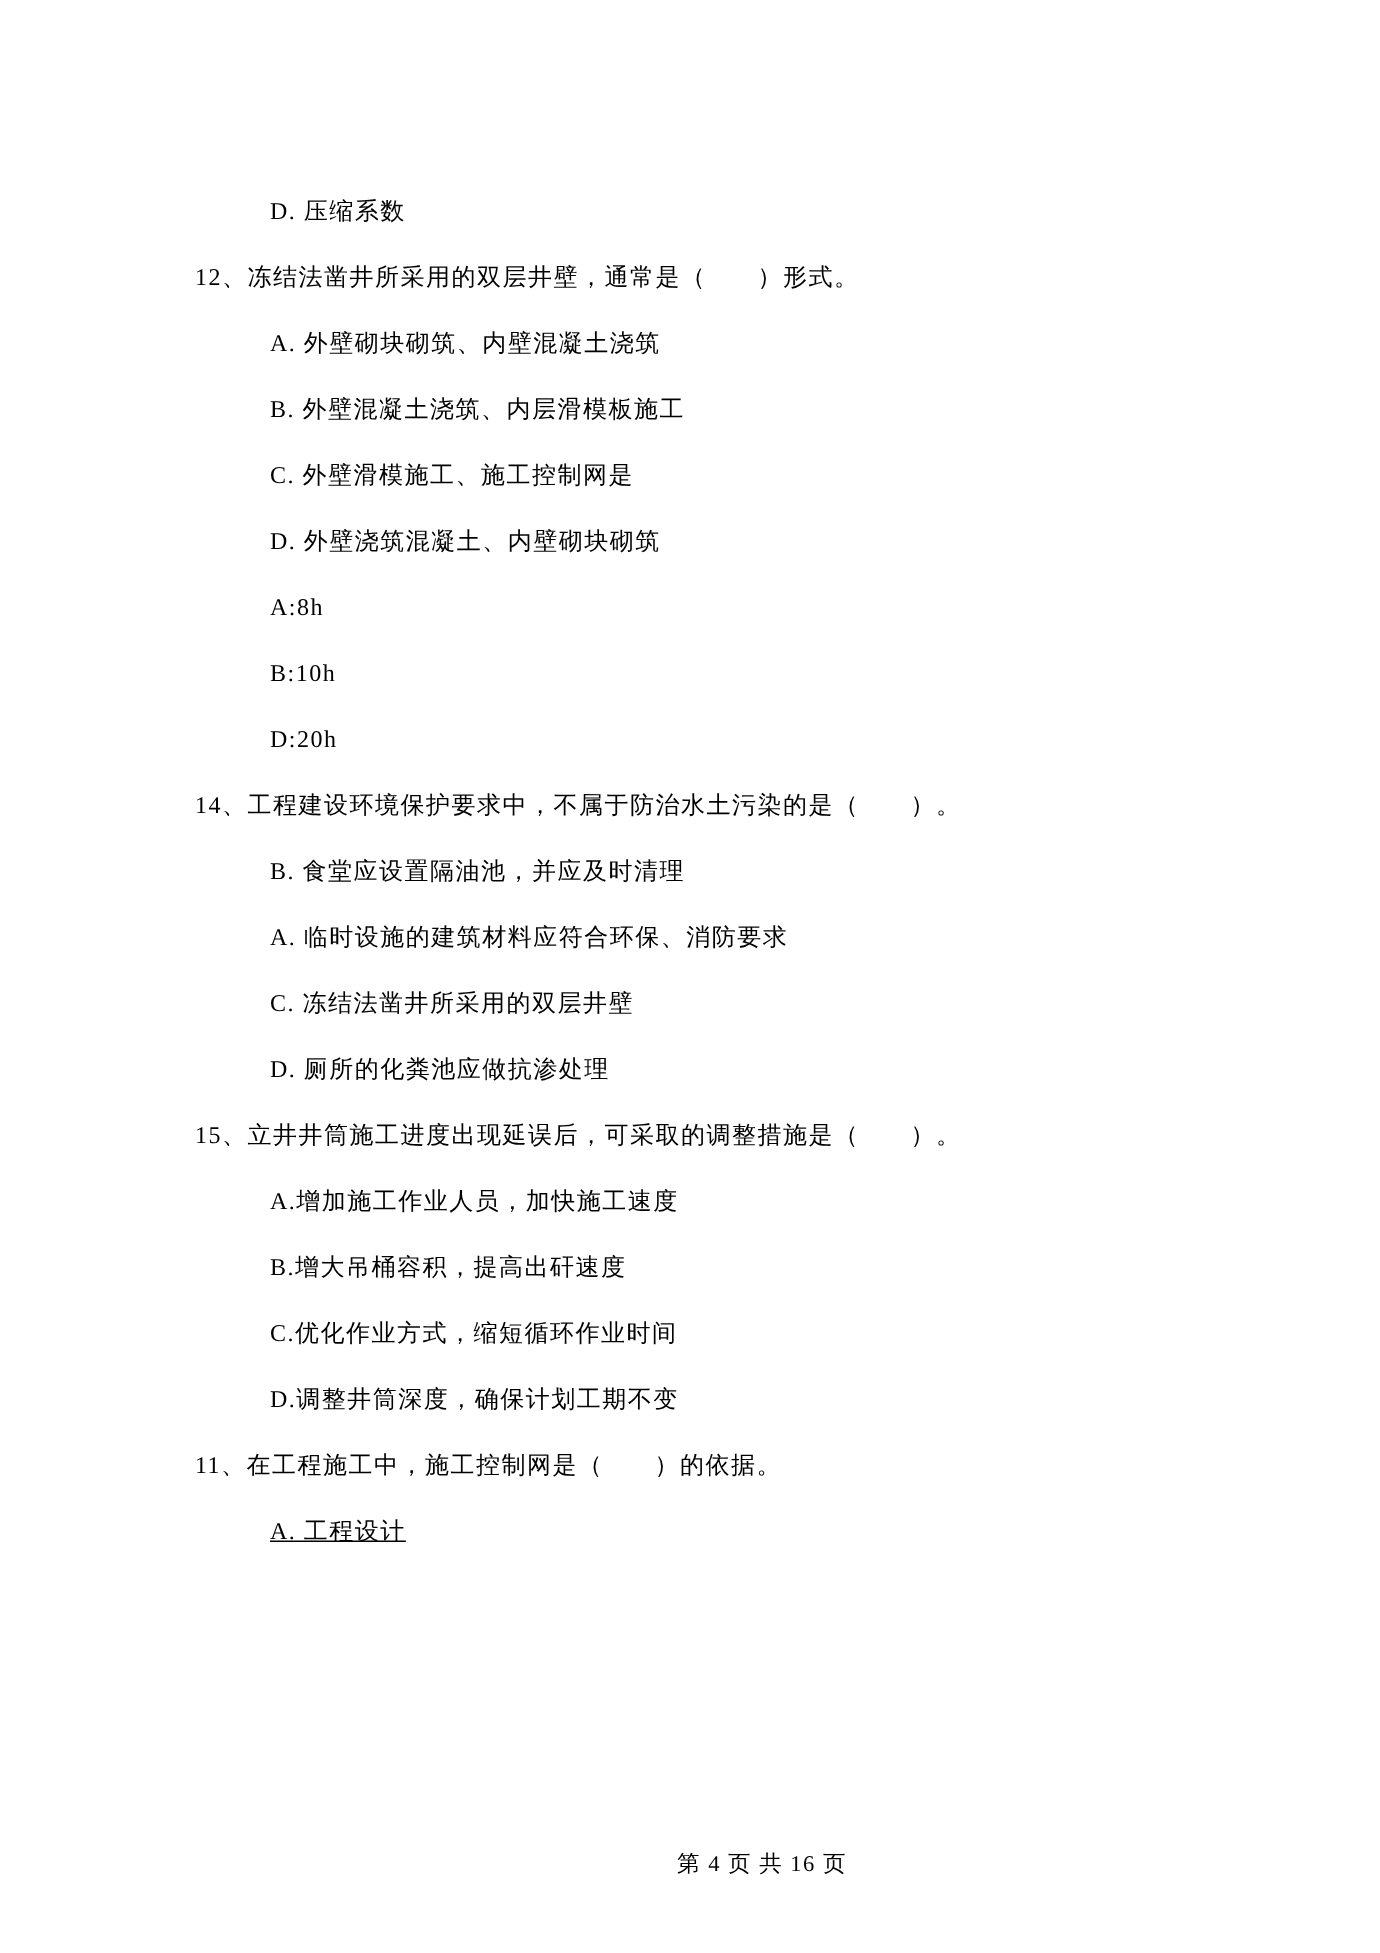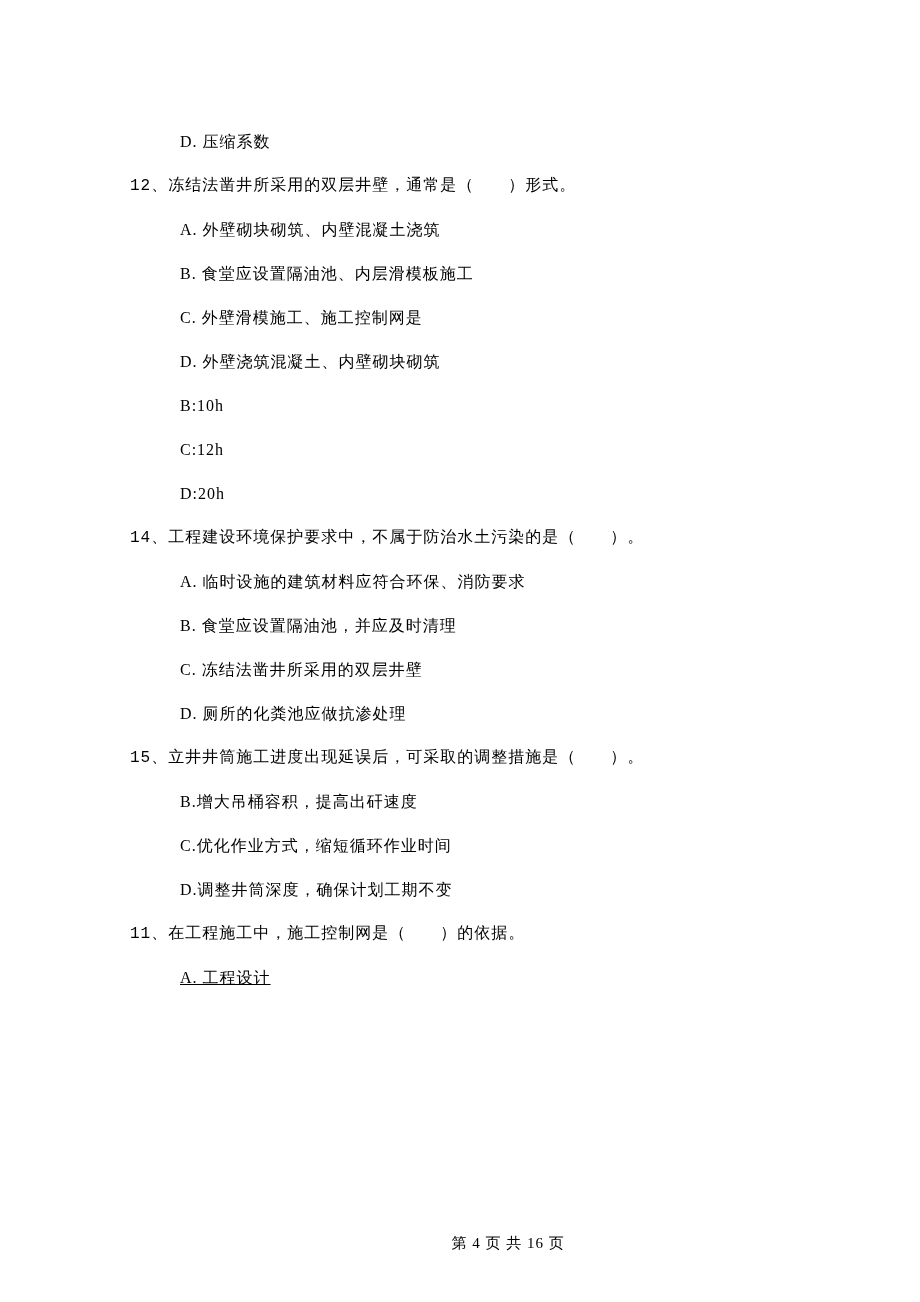--- a/index.html
+++ b/index.html
@@ -26,21 +26,20 @@
   .option-tight {
     padding-left: 50px;
     margin: 16px 0;
     letter-spacing: 1px;
     text-decoration: underline;
   }
   .question {
     margin: 20px 0;
     letter-spacing: 1px;
     text-align: justify;
-    font-family: Liberation Mono, monospace;
   }
   .footer {
     position: absolute;
     bottom: 48px;
     left: 0;
     width: 100%;
     text-align: center;
     font-size: 15px;
     letter-spacing: 1px;
     margin-left: 48px;
@@ -48,35 +47,36 @@
 </style>
 </head>
 <body>
 
 <div class="page">
 
   <div class="option">D. 压缩系数</div>
 
   <div class="question">12、冻结法凿井所采用的双层井壁，通常是（　　）形式。</div>
   <div class="option">A. 外壁砌块砌筑、内壁混凝土浇筑</div>
-  <div class="option">B. 食堂应设置隔油池、内层滑模板施工</div>
+  <div class="option">B. 外壁混凝土浇筑、内层滑模板施工</div>
   <div class="option">C. 外壁滑模施工、施工控制网是</div>
   <div class="option">D. 外壁浇筑混凝土、内壁砌块砌筑</div>
 
+  <div class="option">A:8h</div>
   <div class="option">B:10h</div>
-  <div class="option">C:12h</div>
   <div class="option">D:20h</div>
 
   <div class="question">14、工程建设环境保护要求中，不属于防治水土污染的是（　　）。</div>
+  <div class="option">B. 食堂应设置隔油池，并应及时清理</div>
   <div class="option">A. 临时设施的建筑材料应符合环保、消防要求</div>
-  <div class="option">B. 食堂应设置隔油池，并应及时清理</div>
   <div class="option">C. 冻结法凿井所采用的双层井壁</div>
   <div class="option">D. 厕所的化粪池应做抗渗处理</div>
 
   <div class="question">15、立井井筒施工进度出现延误后，可采取的调整措施是（　　）。</div>
+  <div class="option">A.增加施工作业人员，加快施工速度</div>
   <div class="option">B.增大吊桶容积，提高出矸速度</div>
   <div class="option">C.优化作业方式，缩短循环作业时间</div>
   <div class="option">D.调整井筒深度，确保计划工期不变</div>
 
   <div class="question">11、在工程施工中，施工控制网是（　　）的依据。</div>
   <div class="option-tight">A. 工程设计</div>
 
   <div class="footer">第 4 页 共 16 页</div>
 </div>
 

